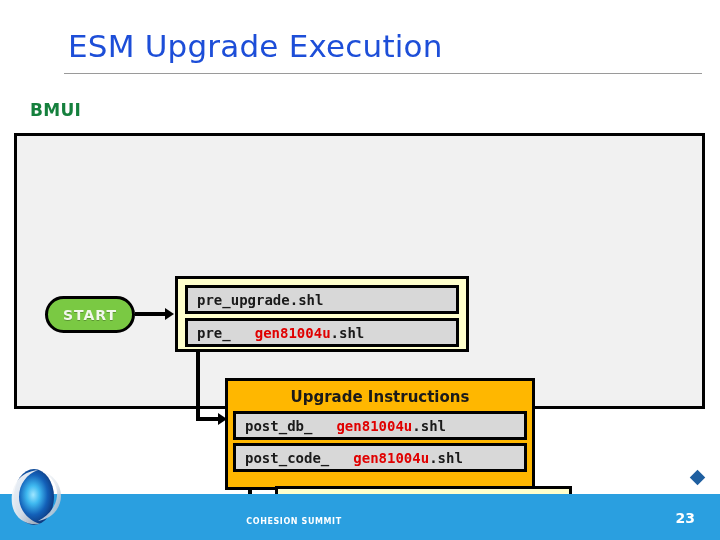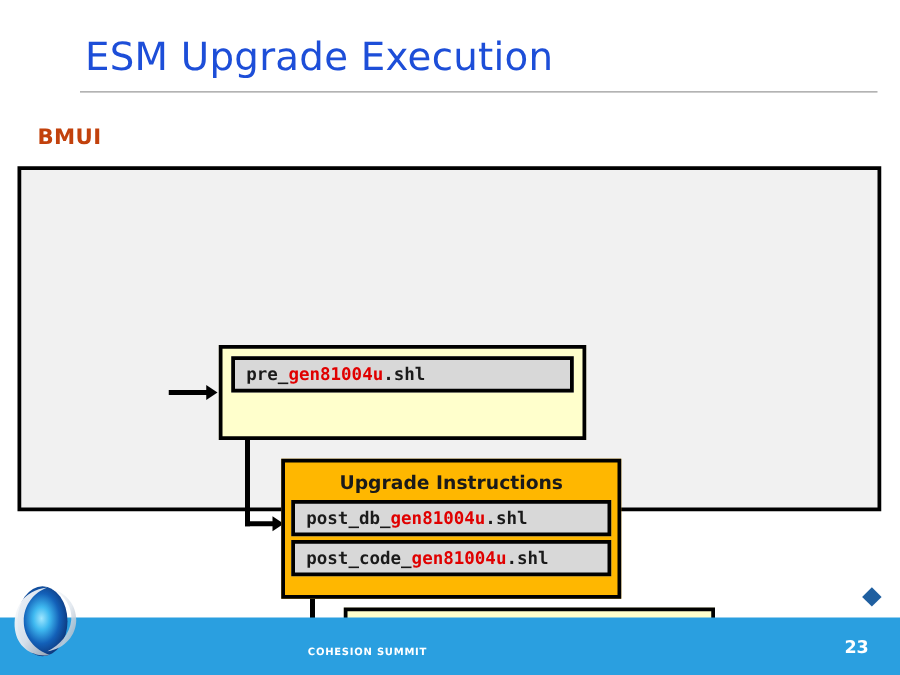--- a/index.html
+++ b/index.html
@@ -35,21 +35,21 @@
     width: 638px;
     height: 1px;
     background: #9a9a9a;
   }
   #section-label {
     position: absolute;
     left: 30px;
     top: 100px;
     font-size: 17px;
     font-weight: bold;
-    color: #c2410c;
+    color: #15803d;
     letter-spacing: 0.3px;
     font-family: "DejaVu Sans", sans-serif;
     text-align: right;
   }
 
   
   #diagram-frame {
     position: absolute;
     left: 14px;
     top: 133px;
@@ -83,21 +83,21 @@
   
   .group-box {
     position: absolute;
     border: 3px solid #000000;
     box-sizing: border-box;
   }
   .group-yellow { background: #ffffcc; padding: 6px 7px; }
   .group-orange { background: #ffb700; padding: 0; }
 
   #pre-group   { left: 158px; top: 140px; width: 294px; height: 76px; }
-  #instr-group { left: 208px; top: 231px; width: 272px; height: 112px; }
+  #instr-group { left: 208px; top: 242px; width: 310px; height: 112px; }
   #post-group  { left: 258px; top: 350px; width: 297px; height: 53px; }
 
   .group-heading {
     text-align: center;
     font-size: 15px;
     font-weight: bold;
     color: #1a1a1a;
     padding: 7px 0 5px 0;
     font-family: "DejaVu Sans", sans-serif;
   }
@@ -117,21 +117,21 @@
     color: #1a1a1a;
     letter-spacing: 0px;
     white-space: nowrap;
   }
   #pre-group   .script-row { margin-bottom: 4px; }
   #pre-group   .script-row:last-child { margin-bottom: 0; }
   #instr-group .script-row { margin: 0 5px 3px 5px; }
   #instr-group .script-row:last-child { margin-bottom: 5px; }
   #post-group  .script-row { height: 31px; }
 
-  .hl { color: #e00000; }
+  .hl { color: #e00000; margin-left: 24px; }
 
   
   .conn { position: absolute; background: #000000; }
   .arrow-head {
     position: absolute;
     width: 0; height: 0;
     border-top: 6px solid transparent;
     border-bottom: 6px solid transparent;
     border-left: 9px solid #000000;
   }
@@ -217,22 +217,30 @@
   <div class="conn" id="conn-a-h"></div>
   <div class="arrow-head" id="conn-a-a"></div>
 
   <div class="conn" id="conn-b-v"></div>
   <div class="conn" id="conn-b-h"></div>
   <div class="arrow-head" id="conn-b-a"></div>
 
   <div class="conn" id="conn-end-h"></div>
   <div class="arrow-head" id="conn-end-a"></div>
 
+  <div class="terminator" id="start-node">
+    <span>START</span>
+  </div>
 
   <div class="group-box group-yellow" id="pre-group">
+    <div class="script-row">
+      <span>pre_upgrade.shl</span>
+        <span class="hl"></span>
+        <span></span>
+    </div>
     <div class="script-row">
       <span>pre_</span>
         <span class="hl">gen81004u</span>
         <span>.shl</span>
     </div>
   </div>
 
   <div class="group-box group-orange" id="instr-group">
     <div class="group-heading">Upgrade Instructions</div>
     <div class="script-row">

